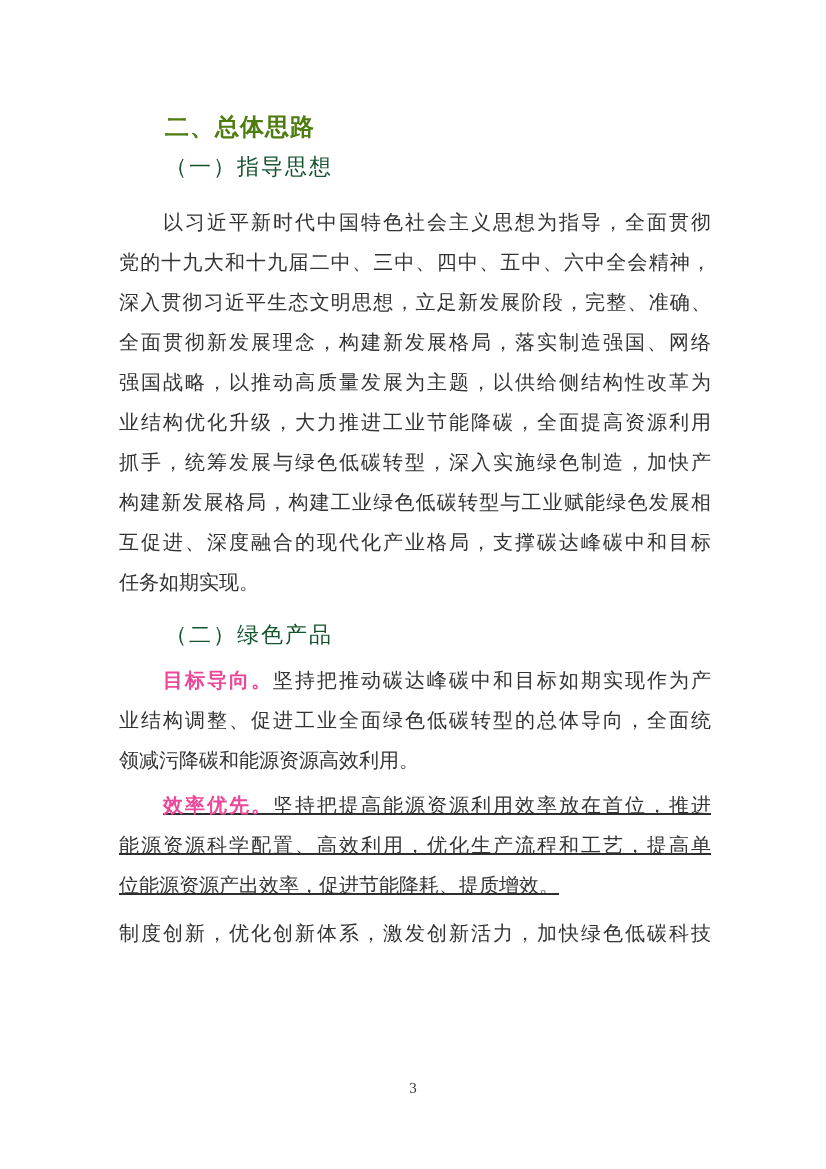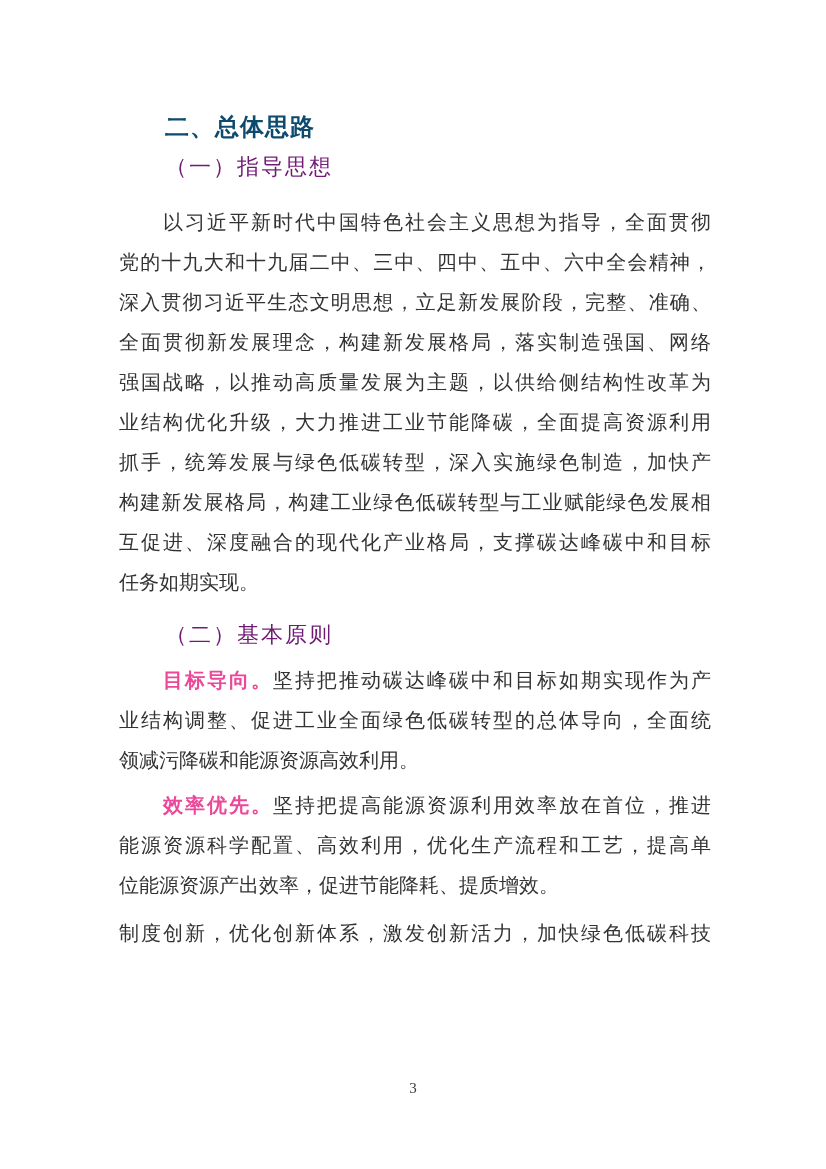--- a/index.html
+++ b/index.html
@@ -22,36 +22,36 @@
     top: 112px;
     width: 592px;
   }
   .h1 {
     font-size: 24px;
     font-weight: bold;
     line-height: 30px;
     height: 30px;
     padding-left: 46px;
     letter-spacing: 1px;
-    color: #0c4a6e;
+    color: #4d7c0f;
   }
   .h2 {
     font-size: 22px;
     line-height: 30px;
     height: 30px;
     padding-left: 46px;
     letter-spacing: 2px;
-    color: #701a75;
+    color: #14532d;
   }
   .h2-1 { margin-top: 10px; }
   .h2-2 { margin-top: 18px; }
   .para { margin: 0; }
   .para-1 { margin-top: 20px; }
   .para-p1 { margin-top: 10px; }
-  .para-p2 { margin-top: 5px; }
+  .para-p2 { margin-top: 5px; text-decoration: underline; }
   .para-p3 { margin-top: 8px; }
   .bl {
     font-size: 20px;
     line-height: 40px;
     height: 40px;
     text-align: justify;
     text-align-last: justify;
     overflow: hidden;
     color: #333333;
   }
@@ -91,21 +91,21 @@
       <div class="bl">深入贯彻习近平生态文明思想，立足新发展阶段，完整、准确、</div>
       <div class="bl">全面贯彻新发展理念，构建新发展格局，落实制造强国、网络</div>
       <div class="bl">强国战略，以推动高质量发展为主题，以供给侧结构性改革为</div>
       <div class="bl">业结构优化升级，大力推进工业节能降碳，全面提高资源利用</div>
       <div class="bl">抓手，统筹发展与绿色低碳转型，深入实施绿色制造，加快产</div>
       <div class="bl">构建新发展格局，构建工业绿色低碳转型与工业赋能绿色发展相</div>
       <div class="bl">互促进、深度融合的现代化产业格局，支撑碳达峰碳中和目标</div>
       <div class="bl end">任务如期实现。</div>
     </div>
 
-    <div class="h2 h2-2">（二）基本原则</div>
+    <div class="h2 h2-2">（二）绿色产品</div>
 
     <div class="para para-p1">
       <div class="bl indent"><span class="lead">目标导向。</span><span>坚持把推动碳达峰碳中和目标如期实现作为产</span></div>
       <div class="bl">业结构调整、促进工业全面绿色低碳转型的总体导向，全面统</div>
       <div class="bl end">领减污降碳和能源资源高效利用。</div>
     </div>
 
     <div class="para para-p2">
       <div class="bl indent"><span class="lead">效率优先。</span><span>坚持把提高能源资源利用效率放在首位，推进</span></div>
       <div class="bl">能源资源科学配置、高效利用，优化生产流程和工艺，提高单</div>

